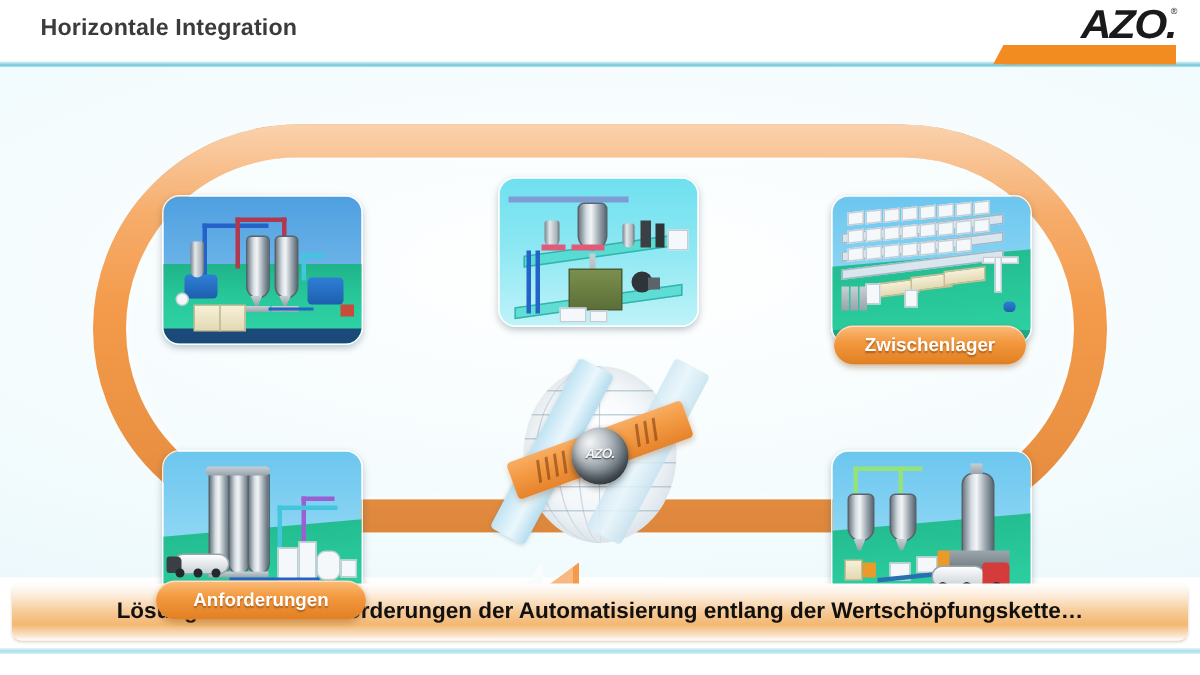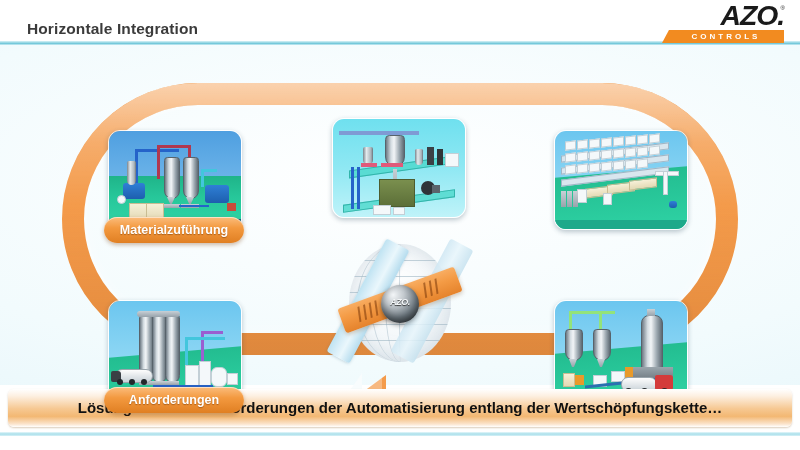--- a/index.html
+++ b/index.html
@@ -9,21 +9,20 @@
     position:relative;
     width:800px;height:450px;
     overflow:hidden;
     background:#ffffff;
   }
 
   
   #header{
     position:absolute;left:0;top:0;width:800px;height:53px;
     background:#ffffff;
-    margin-top:10px;
   }
   #header-title{
     position:absolute;left:27px;top:10px;
     font-size:15.5px;font-weight:700;color:#3b3b3b;
     letter-spacing:.1px;white-space:nowrap;
   }
   #header-rule{
     position:absolute;left:0;top:41px;width:800px;height:4px;
     background:linear-gradient(to bottom,#d9f2f7 0%,#8fd4e2 45%,#6fc6d8 60%,#cfeef6 100%);
   }
@@ -279,21 +278,20 @@
   <div id="header">
     <div id="header-title">Horizontale Integration</div>
   </div>
   <div id="header-rule"></div>
 
   <div id="logo">
     <div id="logo-wordmark">AZO.</div>
     <div id="logo-reg">®</div>
     <div id="logo-bar-skew"></div>
     <div id="logo-bar"></div>
-    <div id="logo-sub">CONTROLS</div>
   </div>
 
   <div id="stage">
 
     <div id="ring-main" class="ring"></div>
     <div id="ring-gloss" class="ring"></div>
 
     <div id="flow-notch"></div>
     <div id="flow-arrow"></div>
     <div id="flow-arrow-gloss"></div>
@@ -347,21 +345,20 @@
         <div class="pipe-c" style="left:92px;top:38px;width:16px;height:3px;"></div>
         <div class="box-blue" style="left:96px;top:54px;width:24px;height:18px;"></div>
         <div class="box-red" style="left:118px;top:72px;width:9px;height:8px;"></div>
         <div class="box-blue" style="left:14px;top:52px;width:22px;height:16px;"></div>
         <div class="tankw" style="left:18px;top:30px;width:9px;height:24px;"></div>
         <div class="box-cream" style="left:20px;top:72px;width:16px;height:16px;"></div>
         <div class="box-cream" style="left:37px;top:72px;width:16px;height:16px;"></div>
         <div class="box-white" style="left:8px;top:64px;width:7px;height:7px;border-radius:50%;"></div>
         <div class="pipe-b" style="left:70px;top:74px;width:30px;height:2px;"></div>
       </div>
-      <div class="node-label wide">Materialzuführung</div>
     </div>
 
     <div id="node-prozess" class="node">
       <div class="node-img">
         <div class="sky-cyan"></div>
         <div class="pipe-b" style="left:6px;top:12px;width:80px;height:4px;background:#7f9bd4;"></div>
         <div class="plat-cyan" style="left:16px;top:44px;width:104px;height:6px;transform:skewY(-8deg);"></div>
         <div class="plat-cyan" style="left:10px;top:78px;width:110px;height:6px;transform:skewY(-8deg);"></div>
         <div class="tank" style="left:52px;top:16px;width:18px;height:30px;"></div>
         <div class="tankw" style="left:30px;top:28px;width:10px;height:18px;"></div>
@@ -418,20 +415,21 @@
         <div class="box-cream" style="left:74px;top:48px;width:26px;height:8px;transform:skewY(-7deg);"></div>
         <div class="box-white" style="left:22px;top:58px;width:8px;height:12px;"></div>
         <div class="box-white" style="left:48px;top:62px;width:7px;height:10px;"></div>
         <div class="box-gray" style="left:6px;top:60px;width:5px;height:16px;"></div>
         <div class="box-gray" style="left:12px;top:60px;width:5px;height:16px;"></div>
         <div class="box-gray" style="left:18px;top:60px;width:5px;height:16px;"></div>
         <div class="box-white" style="left:100px;top:40px;width:22px;height:3px;"></div>
         <div class="box-white" style="left:108px;top:40px;width:3px;height:22px;"></div>
         <div class="box-blue" style="left:114px;top:70px;width:8px;height:7px;"></div>
       </div>
+      <div class="node-label">Zwischenlager</div>
     </div>
 
     <div id="node-verpack" class="node">
       <div class="node-img">
         <div class="sky-lblue"></div>
         <div class="floor-green2" style="height:60%;"></div>
         <div class="pipe-g" style="left:14px;top:10px;width:3px;height:18px;"></div>
         <div class="pipe-g" style="left:14px;top:10px;width:46px;height:3px;"></div>
         <div class="pipe-g" style="left:44px;top:10px;width:3px;height:18px;"></div>
         <div class="tank" style="left:10px;top:28px;width:16px;height:30px;"></div>

